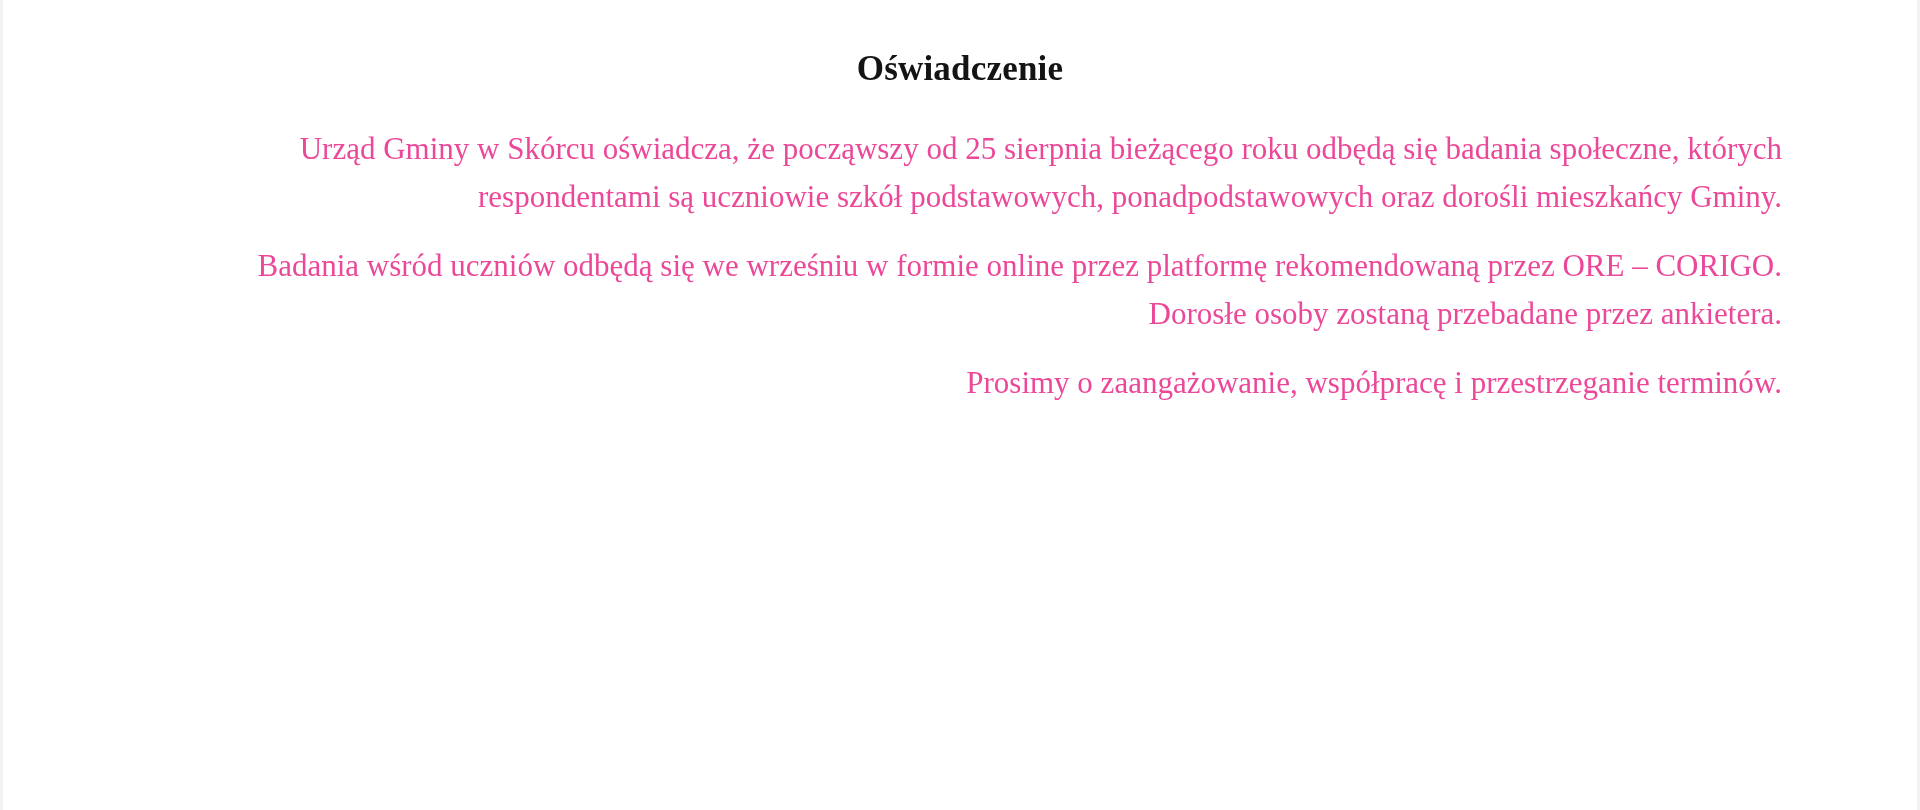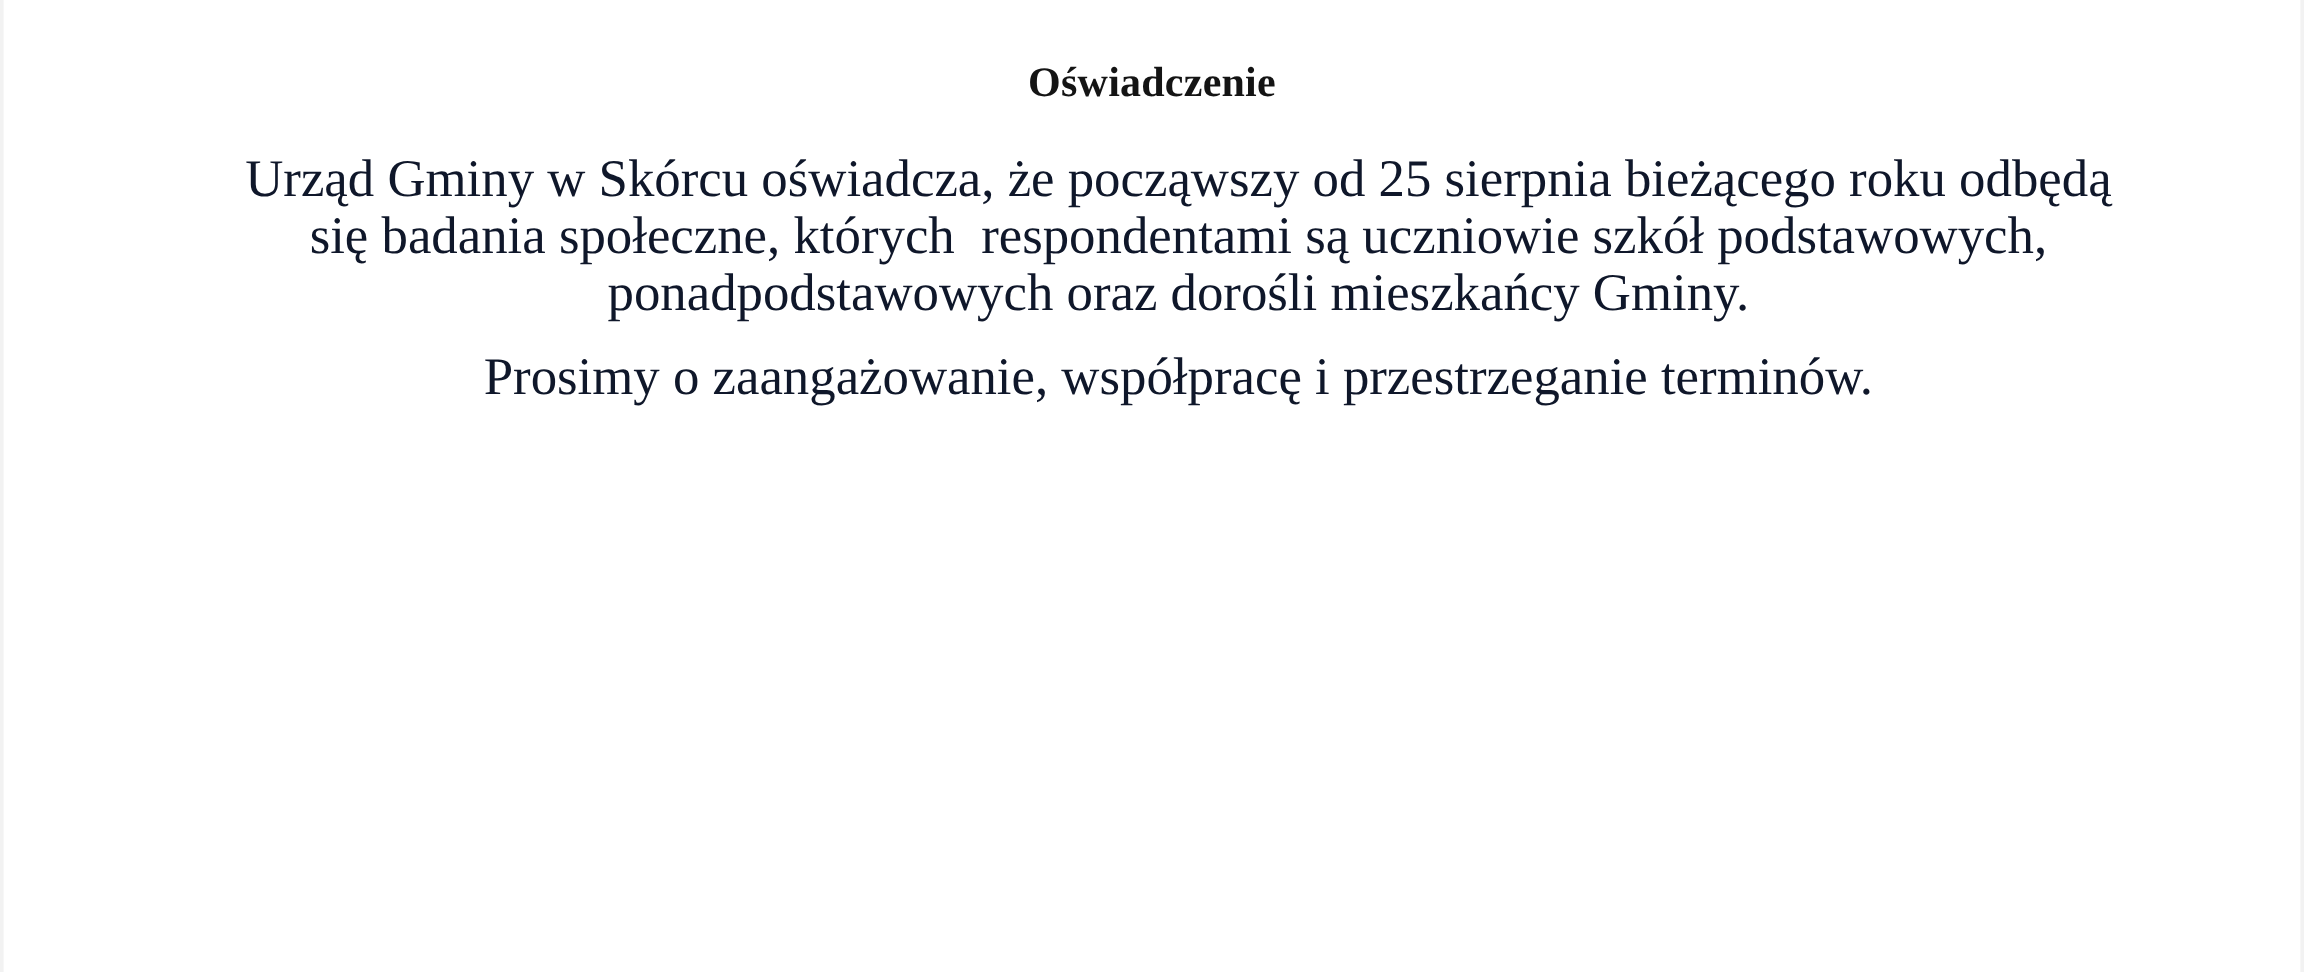--- a/index.html
+++ b/index.html
@@ -50,24 +50,24 @@
   }
 
   .body-block {
     position: absolute;
     left: 182px;
     top: 125px;
     width: 1600px;
   }
 
   .para {
-    font-size: 44px;
+    font-size: 31px;
     line-height: 47.5px;
-    text-align: center;
-    color: #0f172a;
+    text-align: right;
+    color: #ec4899;
     margin: 0 0 22px 0;
     white-space: pre-wrap;
   }
 
   .para:last-child { margin-bottom: 0; }
 
   
   .para + .para { margin-top: 18px; }
 </style>
 </head>
@@ -75,16 +75,17 @@
 
 <div class="page">
 
   <div class="scan-edge-left"></div>
   <div class="scan-edge-right"></div>
 
   <h1 class="doc-title">Oświadczenie</h1>
 
   <div class="body-block">
     <p class="para">Urząd Gminy w Skórcu oświadcza, że począwszy od 25 sierpnia bieżącego roku odbędą się badania społeczne, których  respondentami są uczniowie szkół podstawowych, ponadpodstawowych oraz dorośli mieszkańcy Gminy.</p>
+    <p class="para">Badania wśród uczniów odbędą się we wrześniu w formie online przez platformę rekomendowaną przez ORE – CORIGO. Dorosłe osoby zostaną przebadane przez ankietera.</p>
     <p class="para">Prosimy o zaangażowanie, współpracę i przestrzeganie terminów.</p>
   </div>
 
 </div>
 
 </body></html>

